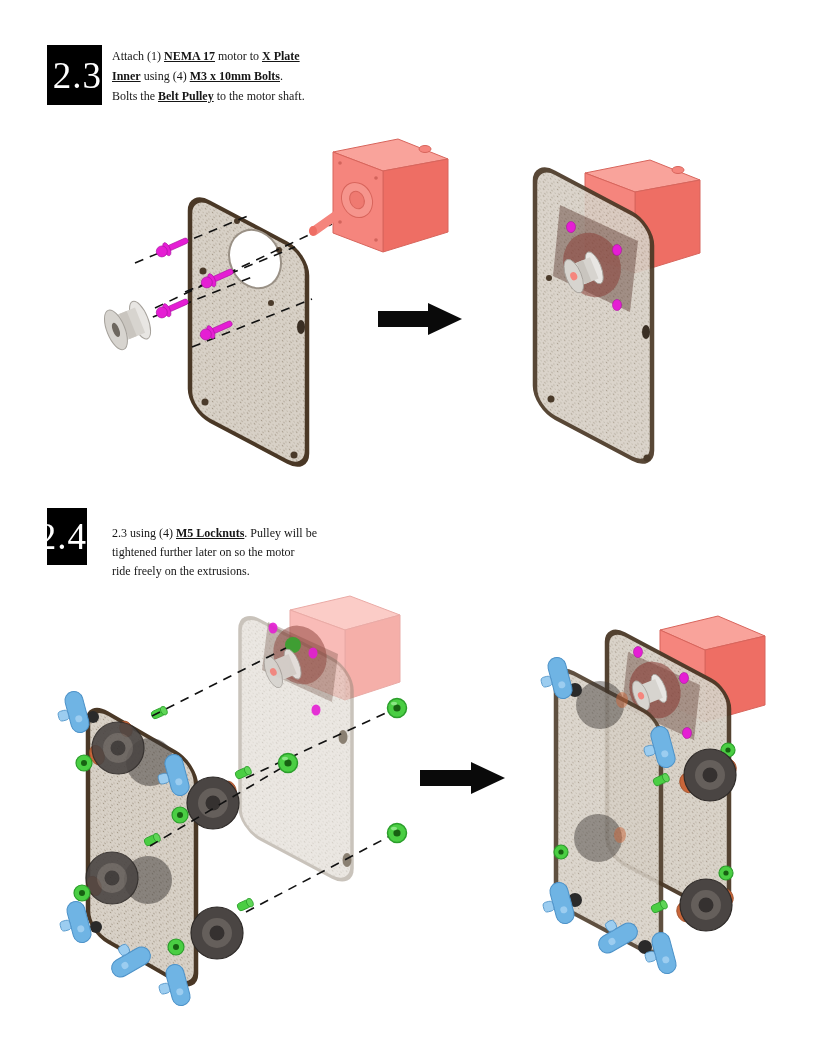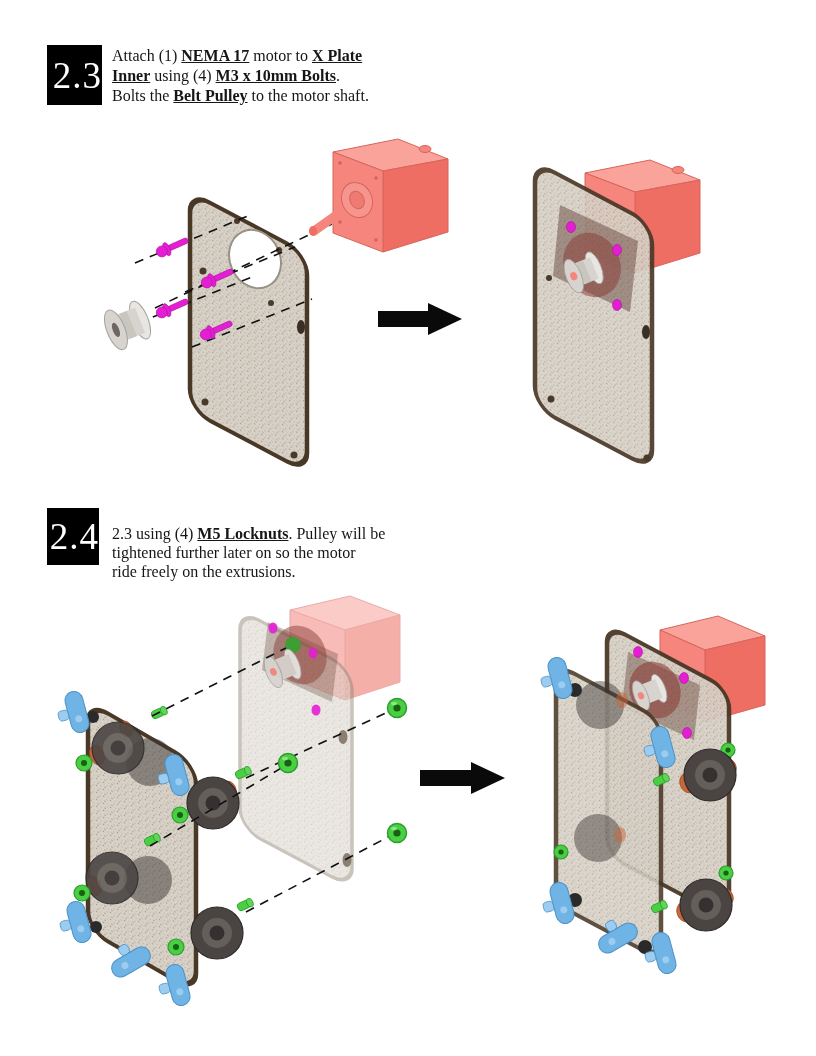--- a/index.html
+++ b/index.html
@@ -13,22 +13,22 @@
     --pulley-light:#e8e6e3; --pulley-mid:#d7d4cf; --pulley-dark:#a5a19b;
     --boss-red:#8a4038; --hole-dark:#4a3a2a; --ghost-line:#95897a;
   }
   html,body{margin:0;padding:0;background:#e8e8e8;}
   .page{position:relative;width:816px;height:1056px;background:#ffffff;margin:0 auto;
         font-family:"Liberation Serif", serif;color:var(--text);overflow:hidden;}
   .step-num{position:absolute;display:flex;align-items:center;justify-content:flex-end;
             background:var(--step-box-bg);color:var(--step-box-text);
             font-size:37px;letter-spacing:1px;font-family:"Liberation Serif",serif;}
   .num-23{left:47px;top:45px;width:55px;height:60px;}
-  .num-24{left:47px;top:508px;width:52px;height:57px;}
-  .step-text{position:absolute;font-size:16px;line-height:20px;color:var(--text);}
+  .num-24{left:47px;top:508px;width:40px;height:57px;}
+  .step-text{position:absolute;font-size:12px;line-height:20px;color:var(--text);}
   .text-23{left:112px;top:46px;width:290px;}
   .text-24{left:112px;top:505px;width:300px;line-height:19px;}
   .kw{font-weight:bold;text-decoration:underline;}
   svg.fig{position:absolute;left:0;display:block;}
   .fig1{top:130px;}
   .fig2{top:585px;}
 </style>
 </head>
 <body>
 

